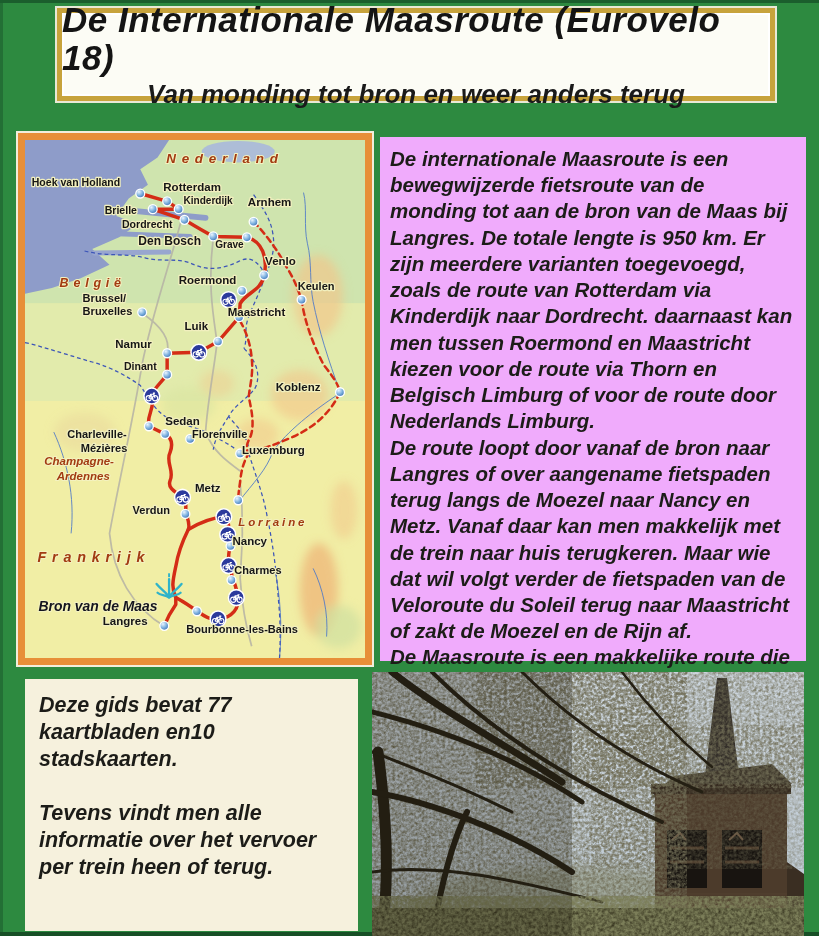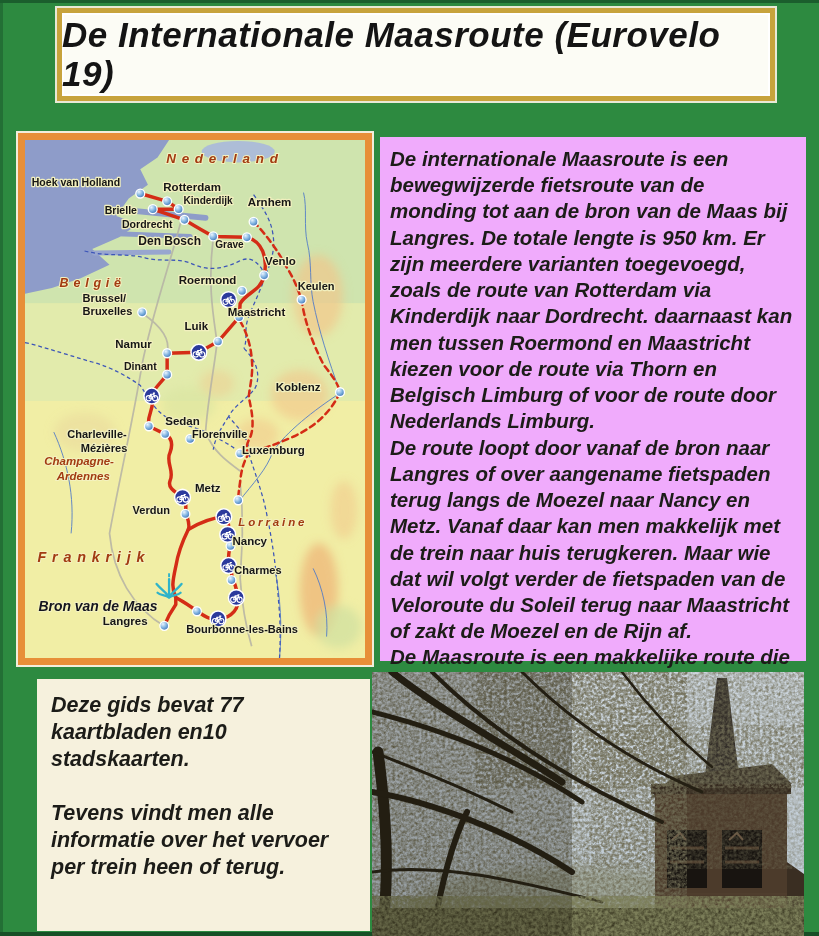--- a/index.html
+++ b/index.html
@@ -14,40 +14,41 @@
   .header-box h1{margin:0;font-size:35px;line-height:1.1;font-style:italic;font-weight:700;color:#141414;letter-spacing:.5px;}
   .header-box h2{margin:2px 0 0 0;font-size:26px;line-height:1.1;font-style:italic;font-weight:700;color:#1a1a1a;}
   
   .map-panel{left:18px;top:133px;width:354px;height:532px;border:7px solid #e78f38;
       box-shadow:0 0 0 2px #f2eedb;background:#eef0b0;}
   .map-panel svg{display:block;width:340px;height:518px;}
   
   .text-panel{left:380px;top:137px;width:426px;height:524px;background:#f0abfc;padding:9px 10px 0 10px;}
   .text-panel p{margin:0;font-style:italic;font-weight:700;font-size:20.5px;line-height:1.28;color:#1c1c18;}
   
-  .info-box{left:25px;top:679px;width:333px;height:252px;background:#f6f1dd;padding:13px 10px 0 14px;margin-left:12px;}
+  .info-box{left:25px;top:679px;width:333px;height:252px;background:#f6f1dd;padding:13px 10px 0 14px;}
   .info-box p{margin:0 0 27px 0;font-style:italic;font-weight:700;font-size:21.5px;line-height:1.26;color:#1c1c18;}
   
   .photo-panel{left:372px;top:672px;width:432px;height:264px;background:#c3ccd5;}
   .photo-panel svg{display:block;width:432px;height:264px;}
   
   .ct{font-weight:700;fill:#161616;stroke:#f1efbe;stroke-width:2.6px;paint-order:stroke;stroke-linejoin:round;
       font-family:"Liberation Sans",sans-serif;}
   .rg{font-style:italic;font-weight:700;fill:#a23b12;stroke:#f4f2c0;stroke-width:2px;paint-order:stroke;
       font-family:"Liberation Sans",sans-serif;}
   .bron{font-style:italic;font-weight:700;fill:#14141f;stroke:#f4f2c0;stroke-width:2px;paint-order:stroke;
       font-family:"Liberation Sans",sans-serif;}
 </style>
 </head>
 <body>
 
 <div class="page">
 
   <div class="panel header-box">
-    <h1>De Internationale Maasroute (Eurovelo 19)</h1>
+    <h1>De Internationale Maasroute (Eurovelo 18)</h1>
+    <h2>Van monding tot bron en weer anders terug</h2>
   </div>
 
   <div class="panel map-panel">
     <svg viewBox="0 0 354 532" preserveAspectRatio="none">
       <defs>
         <radialGradient id="dotg" cx="35%" cy="30%" r="75%">
           <stop offset="0" stop-color="#eaf5ff"></stop>
             <stop offset="0.55" stop-color="#7fb2e0"></stop>
             <stop offset="1" stop-color="#3f72b4"></stop>
         </radialGradient>

